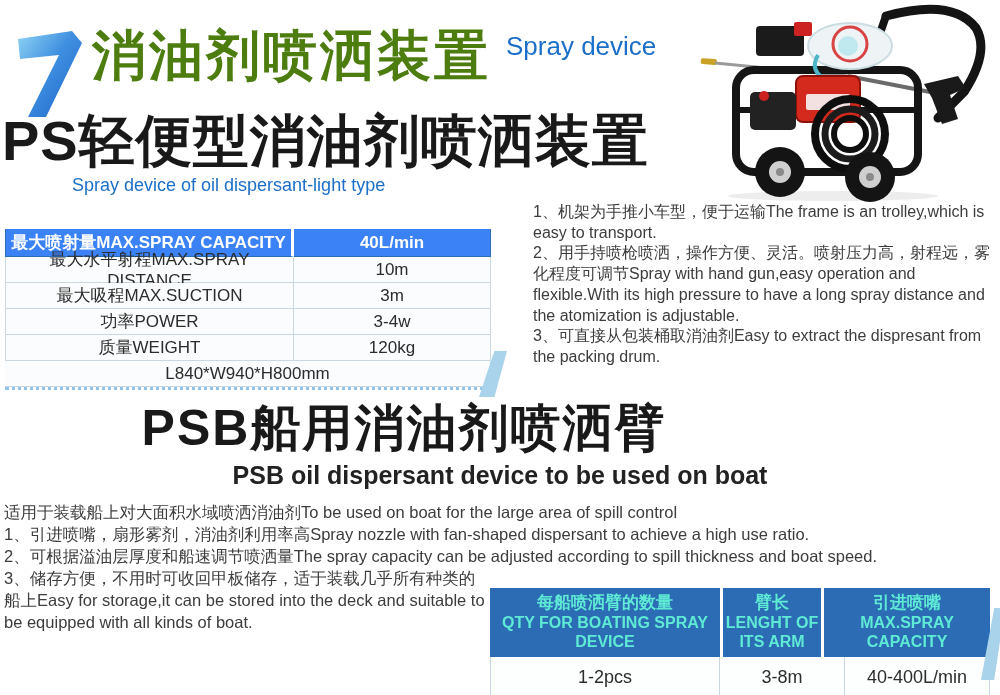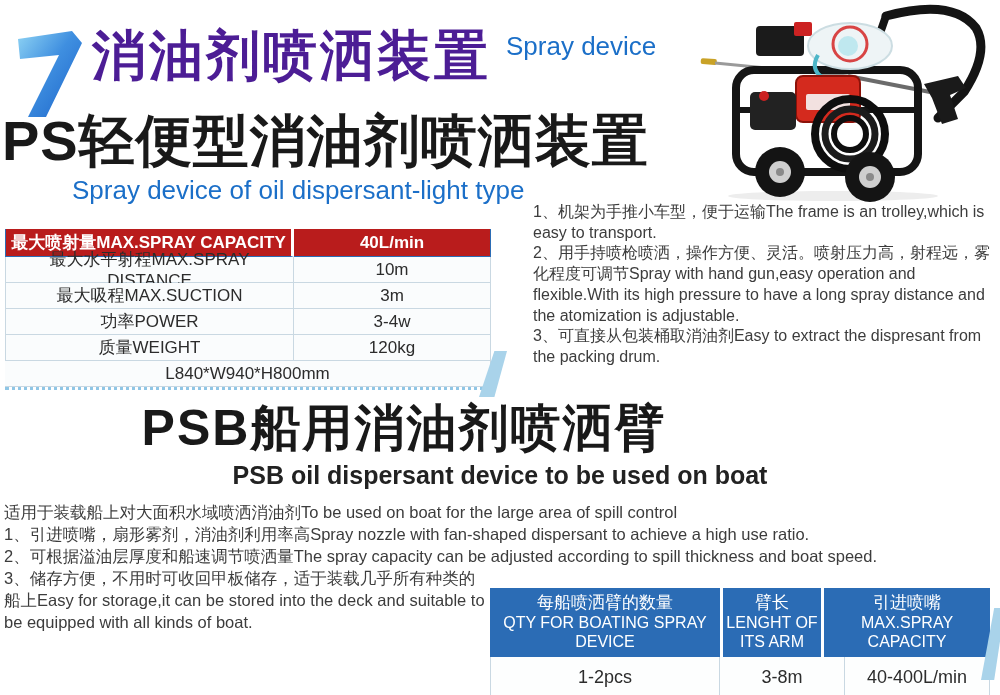--- a/index.html
+++ b/index.html
@@ -10,56 +10,56 @@
     font-family:"Liberation Sans","DejaVu Sans",sans-serif;
     color:#383838;
     overflow:hidden;
   }
   .abs { position:absolute; }
 
   
   #brand-logo { left:16px; top:30px; width:66px; height:88px; }
   #title-cn {
     left:92px; top:20px;
-    font-size:54px; font-weight:900; color:#4c1d95; letter-spacing:3px;
+    font-size:54px; font-weight:900; color:#4d7c0f; letter-spacing:3px;
     white-space:nowrap;
   }
   #title-en {
     left:506px; top:33px; width:200px;
     font-size:26px; line-height:26px; color:#1b6fc8; font-weight:500;
   }
   #title2-cn {
     left:2px; top:104px;
     font-size:56px; font-weight:900; color:#191919; letter-spacing:1px;
     white-space:nowrap;
   }
   #subtitle-en {
     left:72px; top:175px;
-    font-size:26px; color:#1b6fc8; font-weight:500; white-space:nowrap;
+    font-size:18px; color:#1b6fc8; font-weight:500; white-space:nowrap;
   }
   #product-photo { left:698px; top:0; width:302px; height:202px; }
 
   
   #spec-table {
     left:5px; top:229px; width:486px;
     border-bottom:3px dotted #8fc6e6;
     font-size:17px;
   }
   .spec-row { display:flex; height:26px; }
   .spec-row.head { height:28px; }
   .spec-cell {
     display:flex; align-items:center; justify-content:center;
     text-align:center; color:#2c2c2c;
     background:#fafcfd;
     border:1px solid #c9d8e2; border-top:none; border-left:none;
   }
   .spec-row .c-label { width:289px; border-left:1px solid #c9d8e2; }
   .spec-row .c-value { flex:1; }
   .spec-row.head .spec-cell {
-    background:#b91c1c; color:#ffffff; font-weight:bold; border-color:#2b6cb5;
+    background:#3b82f6; color:#ffffff; font-weight:bold; border-color:#2b6cb5;
   }
   .spec-row.head .c-label { border-right:3px solid #ffffff; }
   .shade { background:#a9d3ea; }
   #spec-shade { left:479px; top:351px; width:28px; height:46px;
     clip-path:polygon(55% 0,100% 0,55% 100%,0 100%); }
 
   
   #features {
     left:533px; top:202px; width:465px;
     font-size:16px; line-height:20.7px; color:#3c3c3c;
@@ -80,21 +80,21 @@
   }
   #psb-point3 { width:482px; }
 
   
   #boat-table {
     left:490px; top:588px; width:500px;
     border-bottom:3px dotted #8fc6e6;
   }
   .bt-head { display:flex; }
   .bt-hcell {
-    background:#2b6cb5; color:#ffffff; font-weight:normal;
+    background:#2b6cb5; color:#5eead4; font-weight:bold;
     text-align:center; padding:5px 2px 6px 2px;
     display:flex; flex-direction:column; justify-content:center;
   }
   .bt-hcell .cn { font-size:17px; line-height:20px; }
   .bt-hcell .en { font-size:16px; line-height:19px; }
   .bt-col1 { width:230px; }
   .bt-col2 { width:98px; }
   .bt-col3 { flex:1; }
   .bt-gap { width:3px; background:#ffffff; }
   .bt-vals { display:flex; height:41px; }

